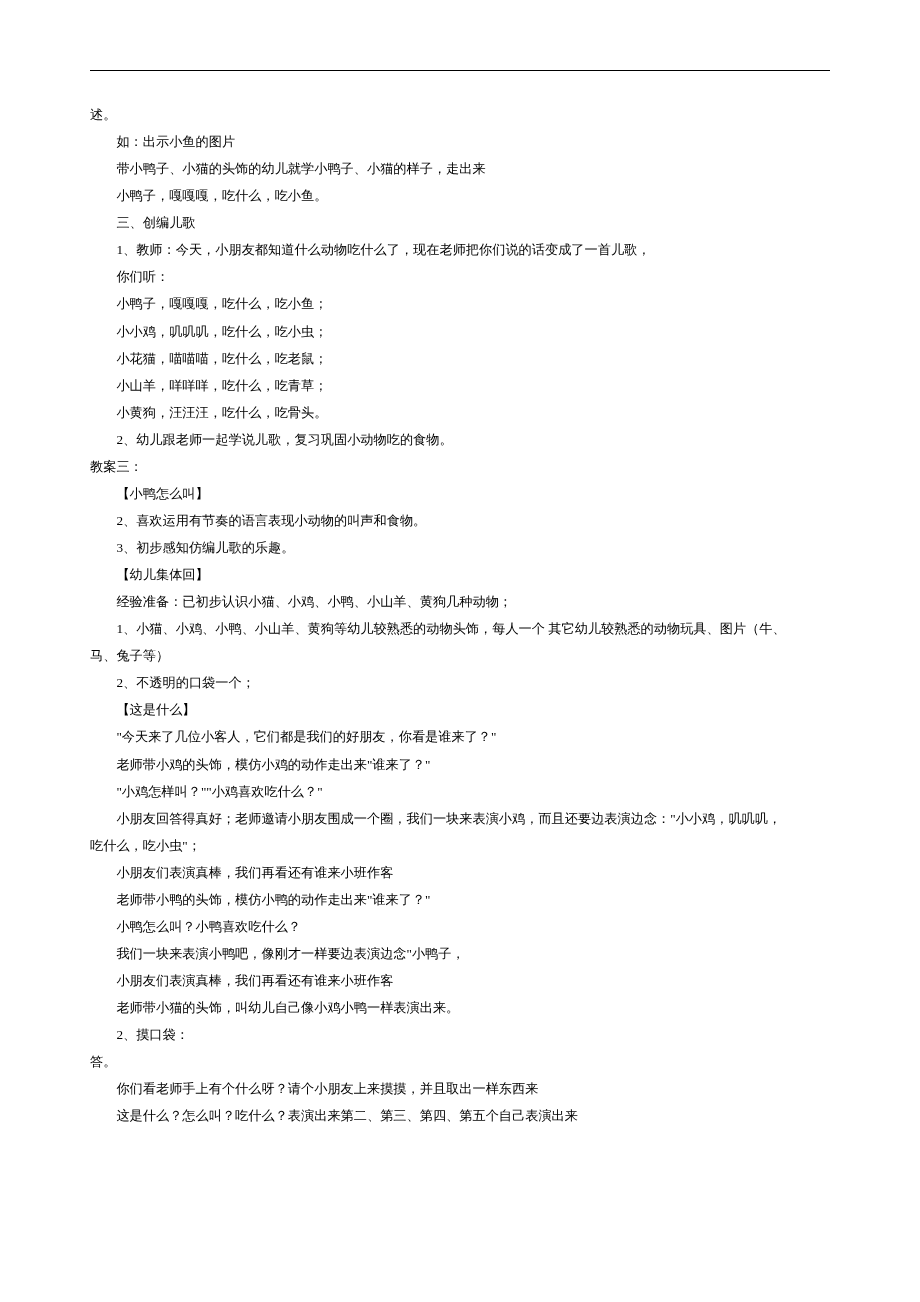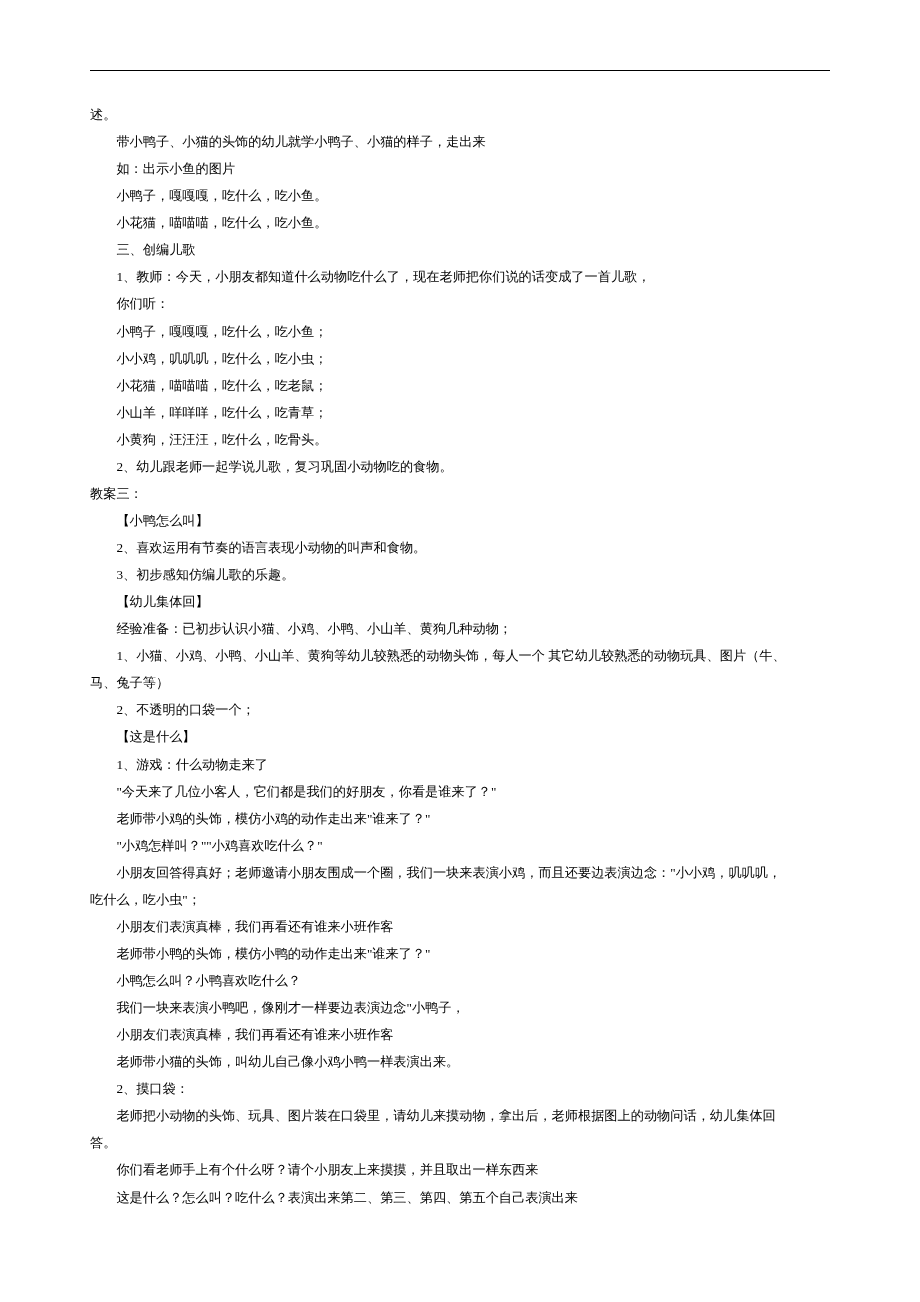--- a/index.html
+++ b/index.html
@@ -28,54 +28,51 @@
   .flush { text-indent: 0; }
   .ind1 { text-indent: 2em; }
 </style>
 </head>
 <body>
 
 <div class="page">
   <hr class="hr-top">
   <div id="content">
       <div class="line flush">述。</div>
+      <div class="line ind1">如：出示小鱼的图片</div>
       <div class="line ind1">带小鸭子、小猫的头饰的幼儿就学小鸭子、小猫的样子，走出来</div>
-      <div class="line ind1">如：出示小鱼的图片</div>
       <div class="line ind1">小鸭子，嘎嘎嘎，吃什么，吃小鱼。</div>
-      <div class="line ind1">小花猫，喵喵喵，吃什么，吃小鱼。</div>
       <div class="line ind1">三、创编儿歌</div>
       <div class="line ind1">1、教师：今天，小朋友都知道什么动物吃什么了，现在老师把你们说的话变成了一首儿歌，</div>
       <div class="line ind1">你们听：</div>
       <div class="line ind1">小鸭子，嘎嘎嘎，吃什么，吃小鱼；</div>
       <div class="line ind1">小小鸡，叽叽叽，吃什么，吃小虫；</div>
       <div class="line ind1">小花猫，喵喵喵，吃什么，吃老鼠；</div>
       <div class="line ind1">小山羊，咩咩咩，吃什么，吃青草；</div>
       <div class="line ind1">小黄狗，汪汪汪，吃什么，吃骨头。</div>
       <div class="line ind1">2、幼儿跟老师一起学说儿歌，复习巩固小动物吃的食物。</div>
       <div class="line flush">教案三：</div>
       <div class="line ind1">【小鸭怎么叫】</div>
       <div class="line ind1">2、喜欢运用有节奏的语言表现小动物的叫声和食物。</div>
       <div class="line ind1">3、初步感知仿编儿歌的乐趣。</div>
       <div class="line ind1">【幼儿集体回】</div>
       <div class="line ind1">经验准备：已初步认识小猫、小鸡、小鸭、小山羊、黄狗几种动物；</div>
       <div class="line ind1">1、小猫、小鸡、小鸭、小山羊、黄狗等幼儿较熟悉的动物头饰，每人一个 其它幼儿较熟悉的动物玩具、图片（牛、</div>
       <div class="line flush">马、兔子等）</div>
       <div class="line ind1">2、不透明的口袋一个；</div>
       <div class="line ind1">【这是什么】</div>
-      <div class="line ind1">1、游戏：什么动物走来了</div>
       <div class="line ind1">"今天来了几位小客人，它们都是我们的好朋友，你看是谁来了？"</div>
       <div class="line ind1">老师带小鸡的头饰，模仿小鸡的动作走出来"谁来了？"</div>
       <div class="line ind1">"小鸡怎样叫？""小鸡喜欢吃什么？"</div>
       <div class="line ind1">小朋友回答得真好；老师邀请小朋友围成一个圈，我们一块来表演小鸡，而且还要边表演边念："小小鸡，叽叽叽，</div>
       <div class="line flush">吃什么，吃小虫"；</div>
       <div class="line ind1">小朋友们表演真棒，我们再看还有谁来小班作客</div>
       <div class="line ind1">老师带小鸭的头饰，模仿小鸭的动作走出来"谁来了？"</div>
       <div class="line ind1">小鸭怎么叫？小鸭喜欢吃什么？</div>
       <div class="line ind1">我们一块来表演小鸭吧，像刚才一样要边表演边念"小鸭子，</div>
       <div class="line ind1">小朋友们表演真棒，我们再看还有谁来小班作客</div>
       <div class="line ind1">老师带小猫的头饰，叫幼儿自己像小鸡小鸭一样表演出来。</div>
       <div class="line ind1">2、摸口袋：</div>
-      <div class="line ind1">老师把小动物的头饰、玩具、图片装在口袋里，请幼儿来摸动物，拿出后，老师根据图上的动物问话，幼儿集体回</div>
       <div class="line flush">答。</div>
       <div class="line ind1">你们看老师手上有个什么呀？请个小朋友上来摸摸，并且取出一样东西来</div>
       <div class="line ind1">这是什么？怎么叫？吃什么？表演出来第二、第三、第四、第五个自己表演出来</div>
     </div>
 </div>
 
 </body></html>

